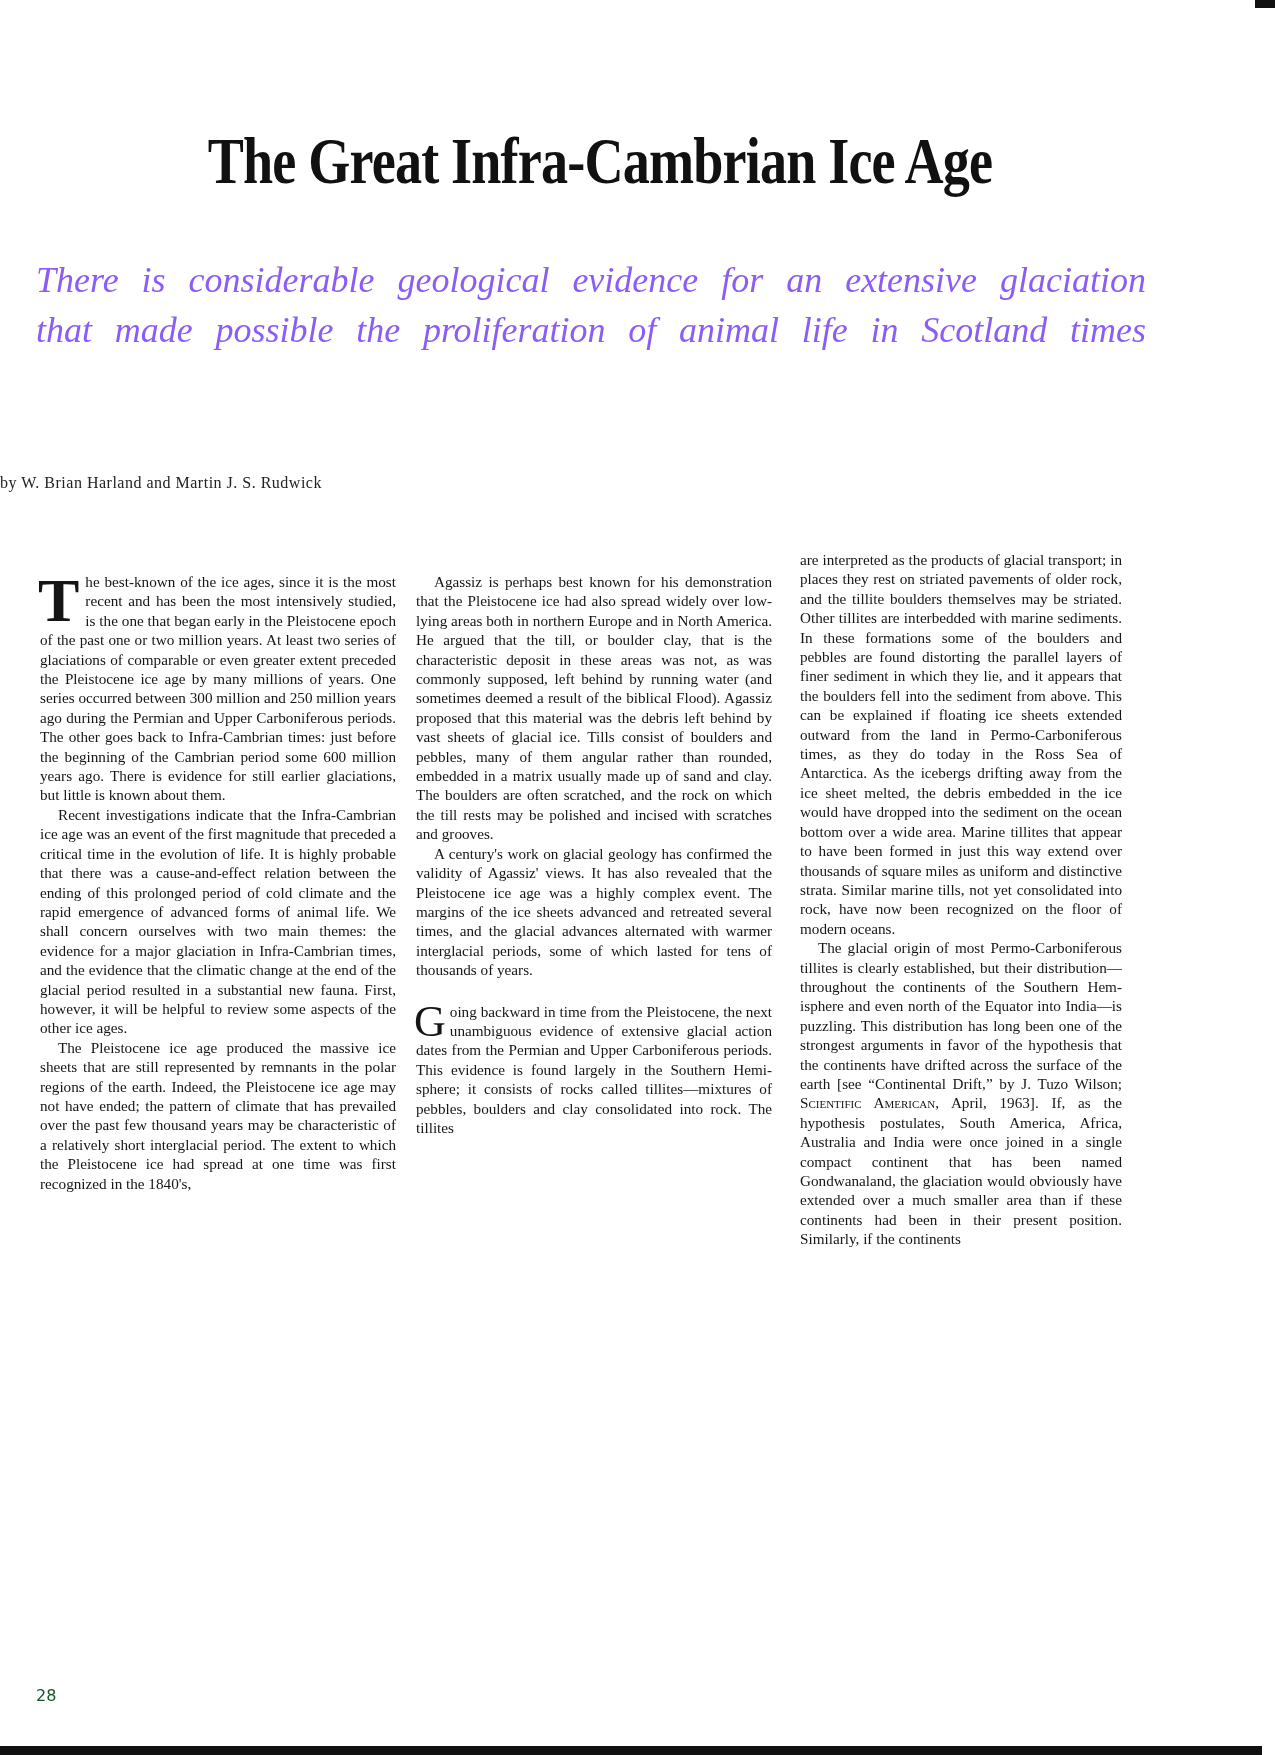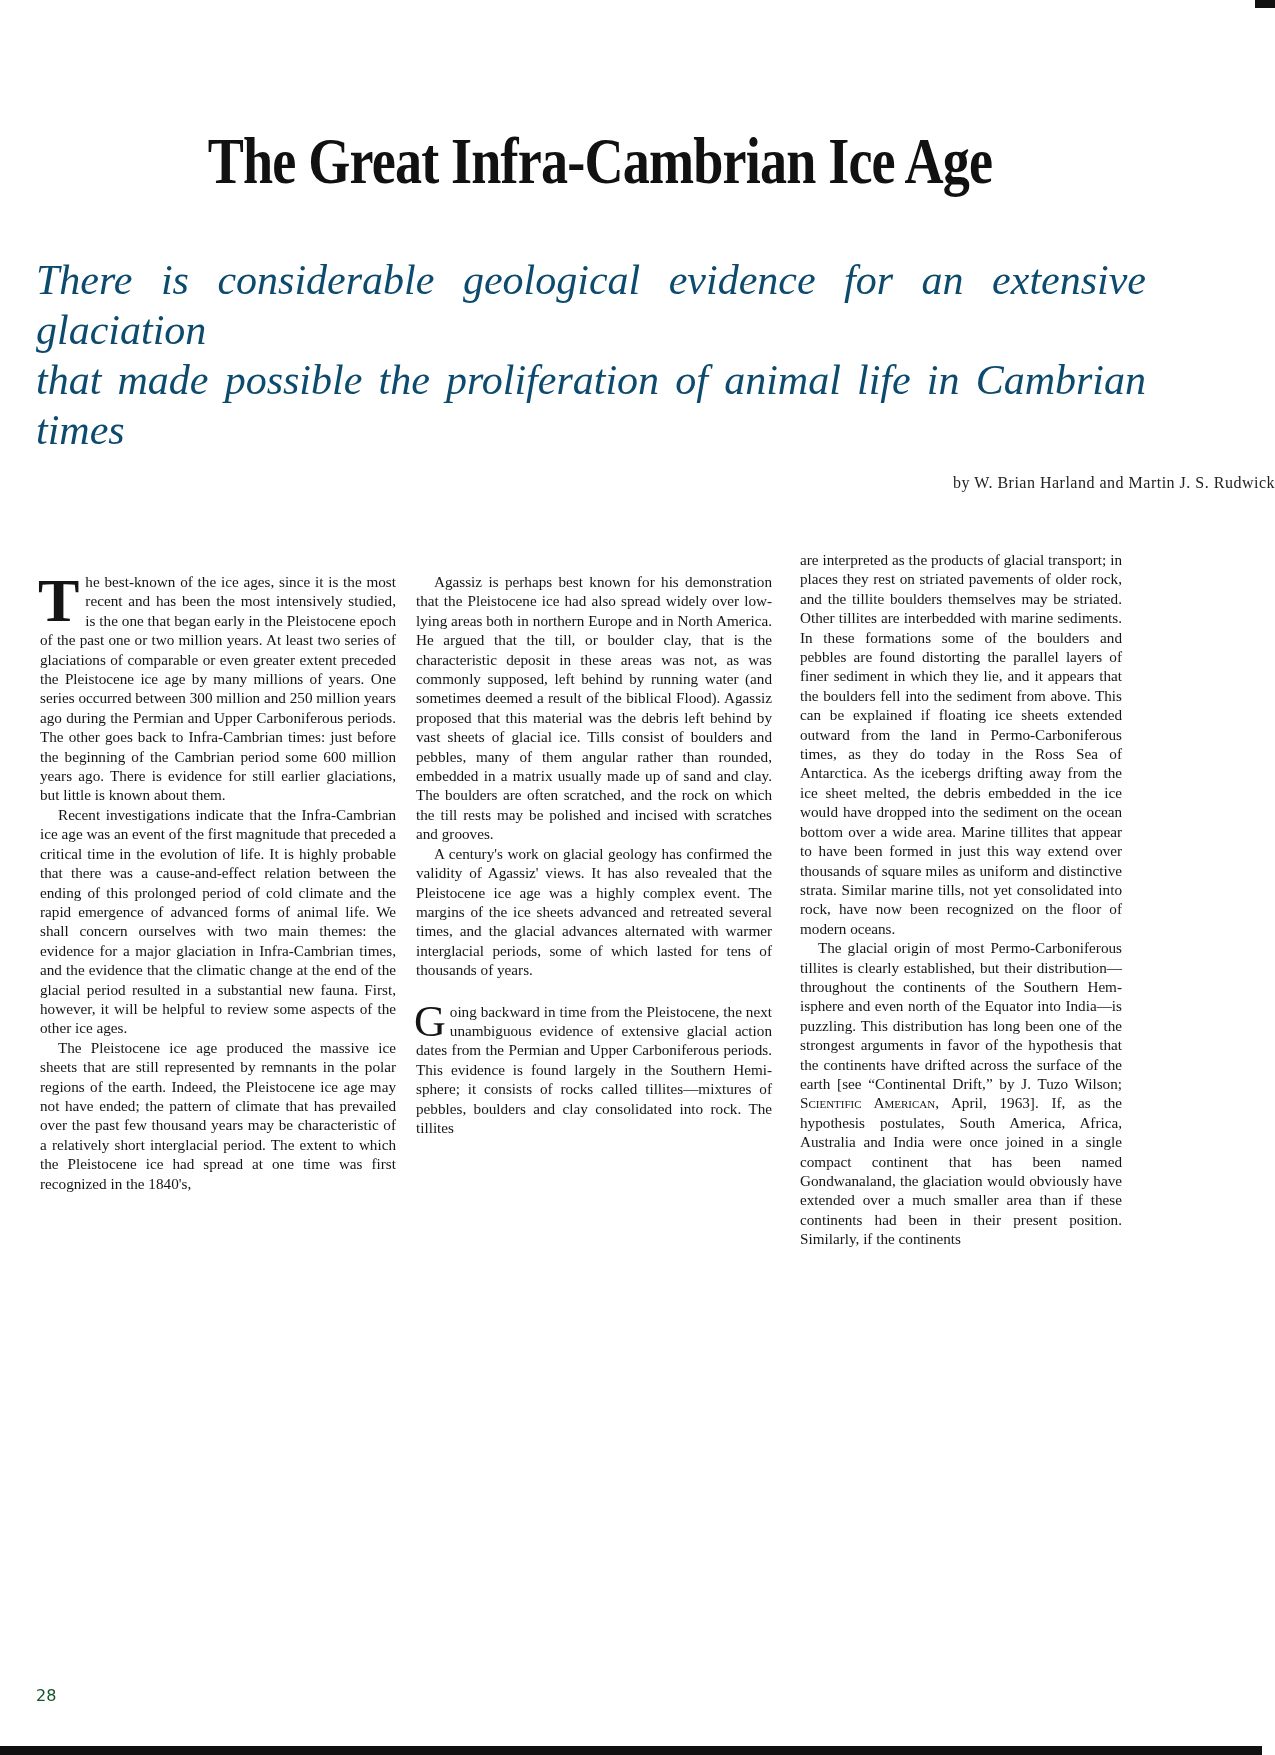--- a/index.html
+++ b/index.html
@@ -8,26 +8,26 @@
   .title {
     position: absolute; top: 128px; left: 0; width: 1200px; text-align: center;
     font-family: "Liberation Serif", "DejaVu Serif", serif;
     font-size: 66px; font-weight: bold; letter-spacing: -1px;
     transform: scaleX(0.82); transform-origin: 600px 0;
     margin: 0; color: #111; line-height: 1;
   }
   .deck {
     position: absolute; top: 255px; left: 36px; width: 1110px;
     font-family: "Liberation Serif", "DejaVu Serif", serif;
-    font-style: italic; font-size: 42px; line-height: 50px; color: #0c4a6e;
+    font-style: italic; font-size: 36px; line-height: 50px; color: #8b5cf6;
     margin: 0; text-align: justify; text-align-last: justify;
   }
   .deck-line { display: block; text-align: justify; text-align-last: justify; }
   .byline {
-    position: absolute; top: 474px; left: 0; width: 1275px; text-align: right;
+    position: absolute; top: 474px; left: 0; width: 1275px; text-align: left;
     font-family: "Liberation Serif", "DejaVu Serif", serif;
     font-size: 16px; color: #222; letter-spacing: 0.5px;
   }
   .column {
     position: absolute; top: 572px; width: 356px;
     font-family: "Liberation Serif", "DejaVu Serif", serif;
     font-size: 15.2px; line-height: 19.4px; color: #151515;
     text-align: justify; hyphens: manual;
   }
   .col-left { left: 40px; }
@@ -53,21 +53,21 @@
 </style>
 </head>
 <body>
 
 <div class="corner-mark"></div>
 
 <h1 class="title">The Great Infra-Cambrian Ice Age</h1>
 
 <div class="deck">
   <span class="deck-line">There is considerable geological evidence for an extensive glaciation</span>
-  <span class="deck-line">that made possible the proliferation of animal life in Cambrian times</span>
+  <span class="deck-line">that made possible the proliferation of animal life in Scotland times</span>
 </div>
 
 <div class="byline">by W. Brian Harland and Martin J. S. Rudwick</div>
 
 <div class="column col-left">
   <p class="first"><span class="dropcap-t">T</span><span>he best-known of the ice ages, since it is the most recent and has been the most intensively studied, is the one that began early in the Pleis­tocene epoch of the past one or two million years. At least two series of glaciations of comparable or even greater extent preceded the Pleistocene ice age by many millions of years. One series occurred between 300 million and 250 million years ago during the Permian and Upper Carboniferous periods. The other goes back to Infra-Cambrian times: just before the beginning of the Cambrian period some 600 million years ago. There is evidence for still earlier glaciations, but little is known about them.</span></p>
   <p>Recent investigations indicate that the Infra-Cambrian ice age was an event of the first magnitude that preceded a critical time in the evolution of life. It is highly probable that there was a cause-and-effect relation between the ending of this prolonged period of cold climate and the rapid emergence of advanced forms of animal life. We shall concern ourselves with two main themes: the evidence for a major glaciation in Infra-Cambrian times, and the evidence that the climatic change at the end of the glacial period resulted in a substantial new fauna. First, however, it will be helpful to review some aspects of the other ice ages.</p>
   <p>The Pleistocene ice age produced the massive ice sheets that are still rep­resented by remnants in the polar re­gions of the earth. Indeed, the Pleisto­cene ice age may not have ended; the pattern of climate that has prevailed over the past few thousand years may be characteristic of a relatively short interglacial period. The extent to which the Pleistocene ice had spread at one time was first recognized in the 1840's,</p>
 </div>
 

